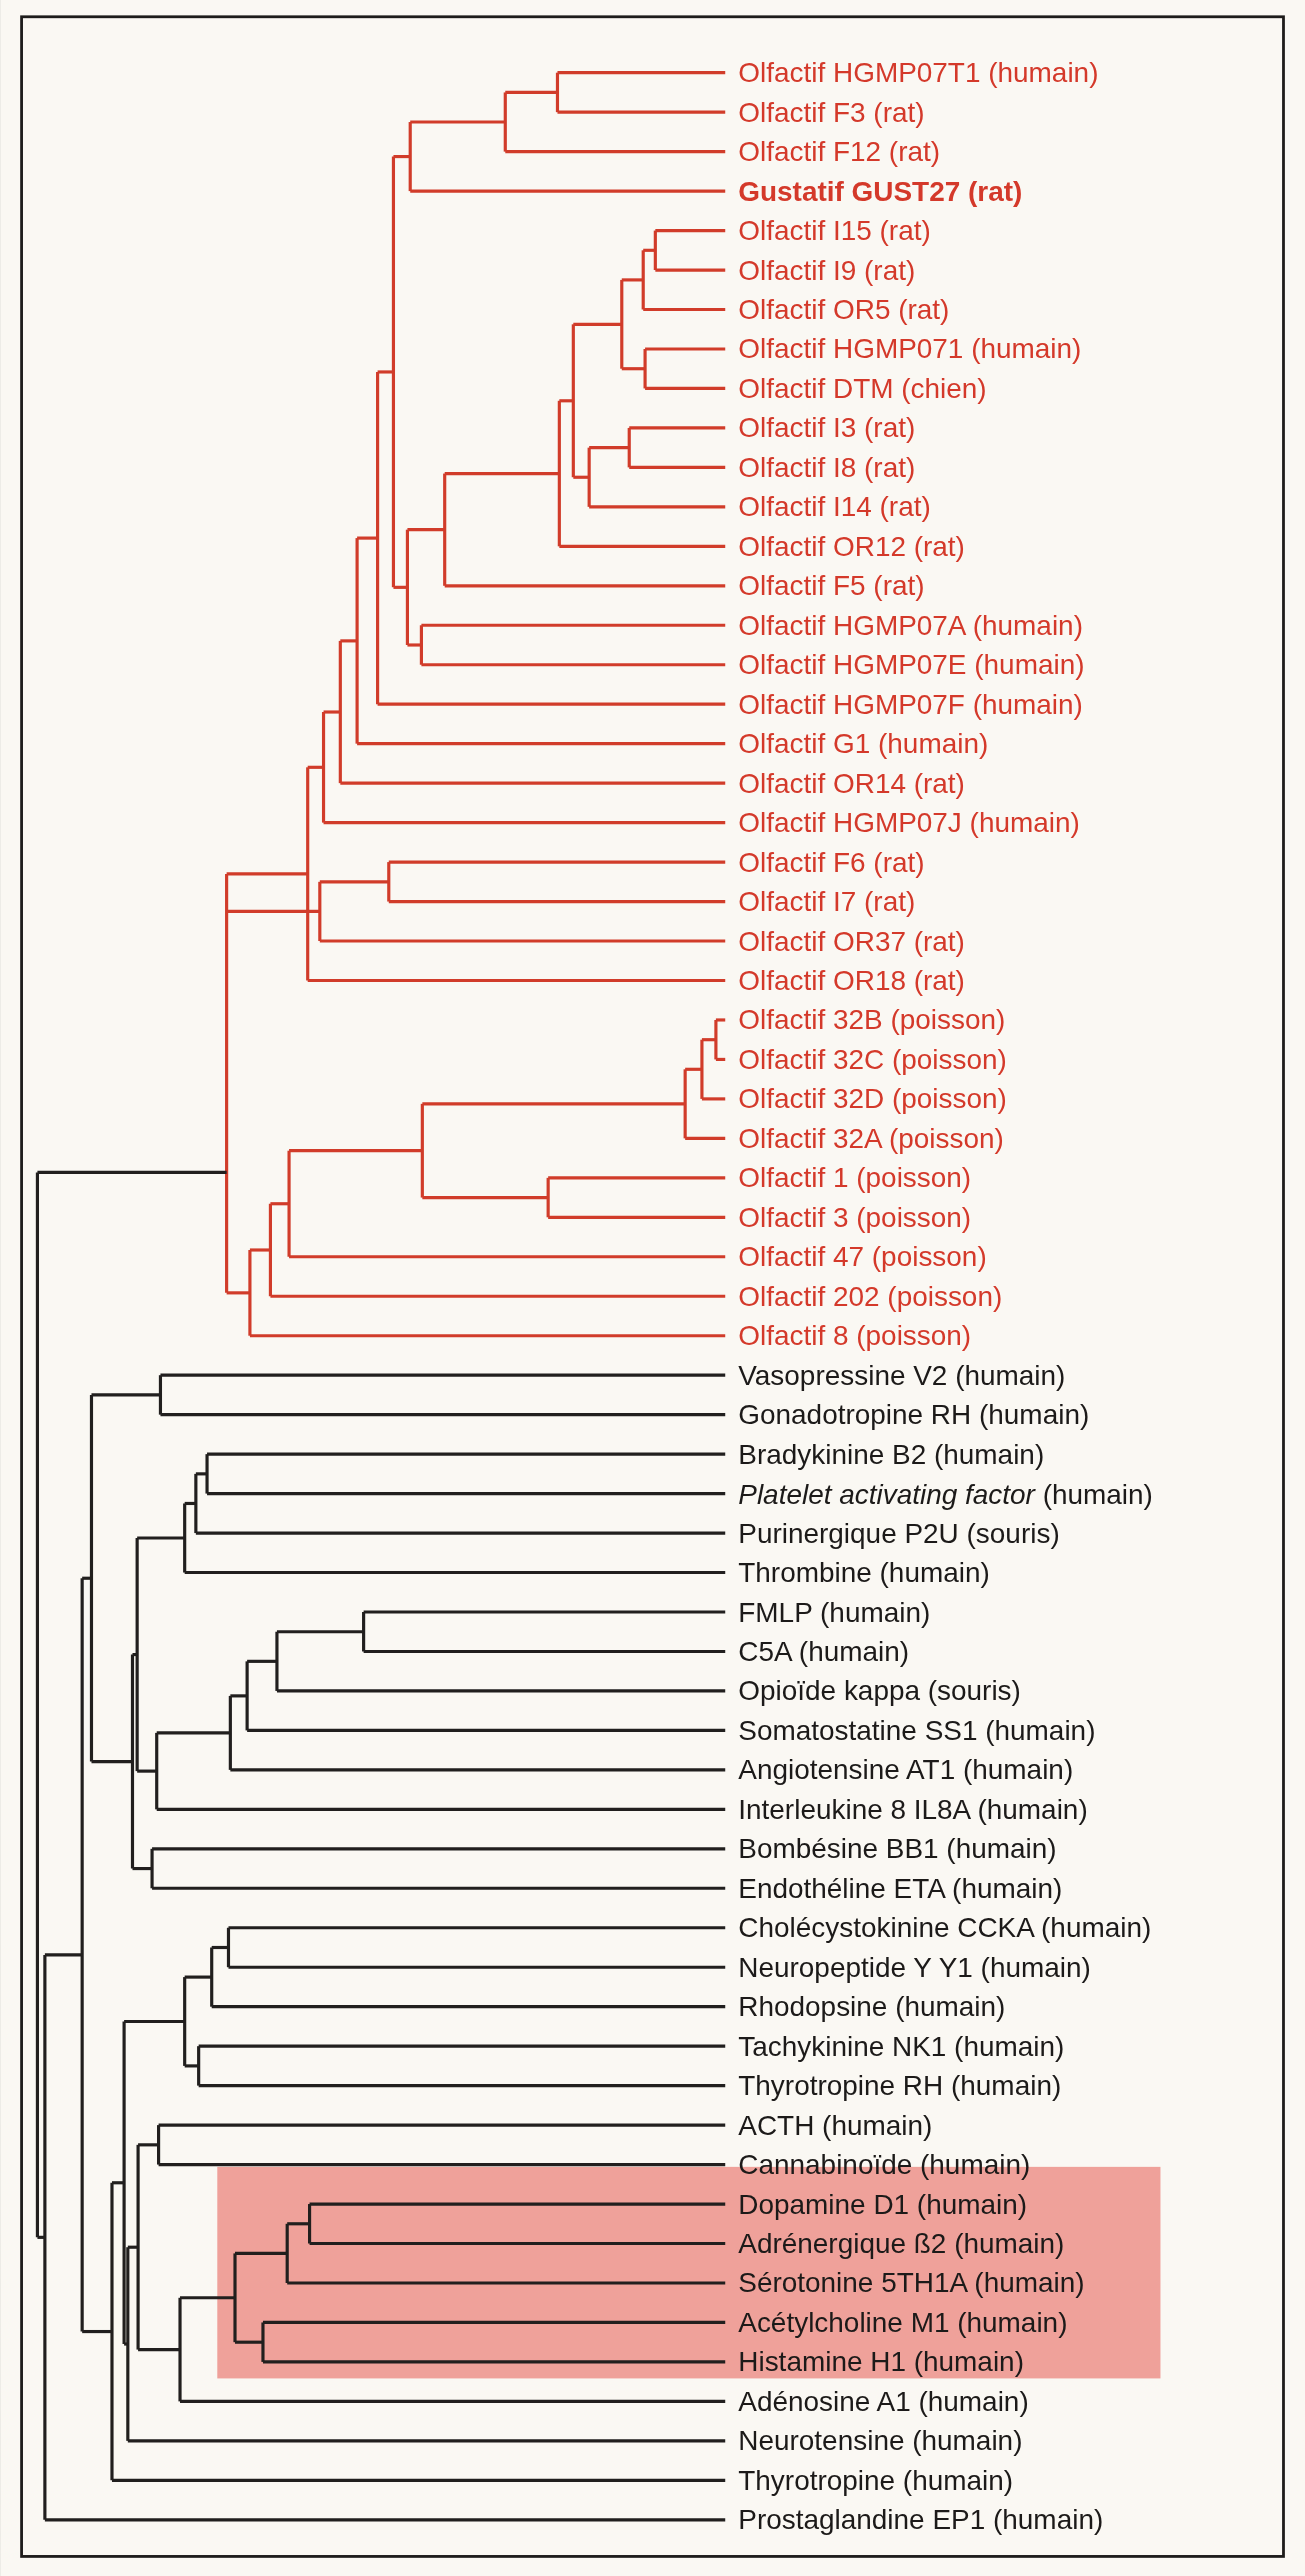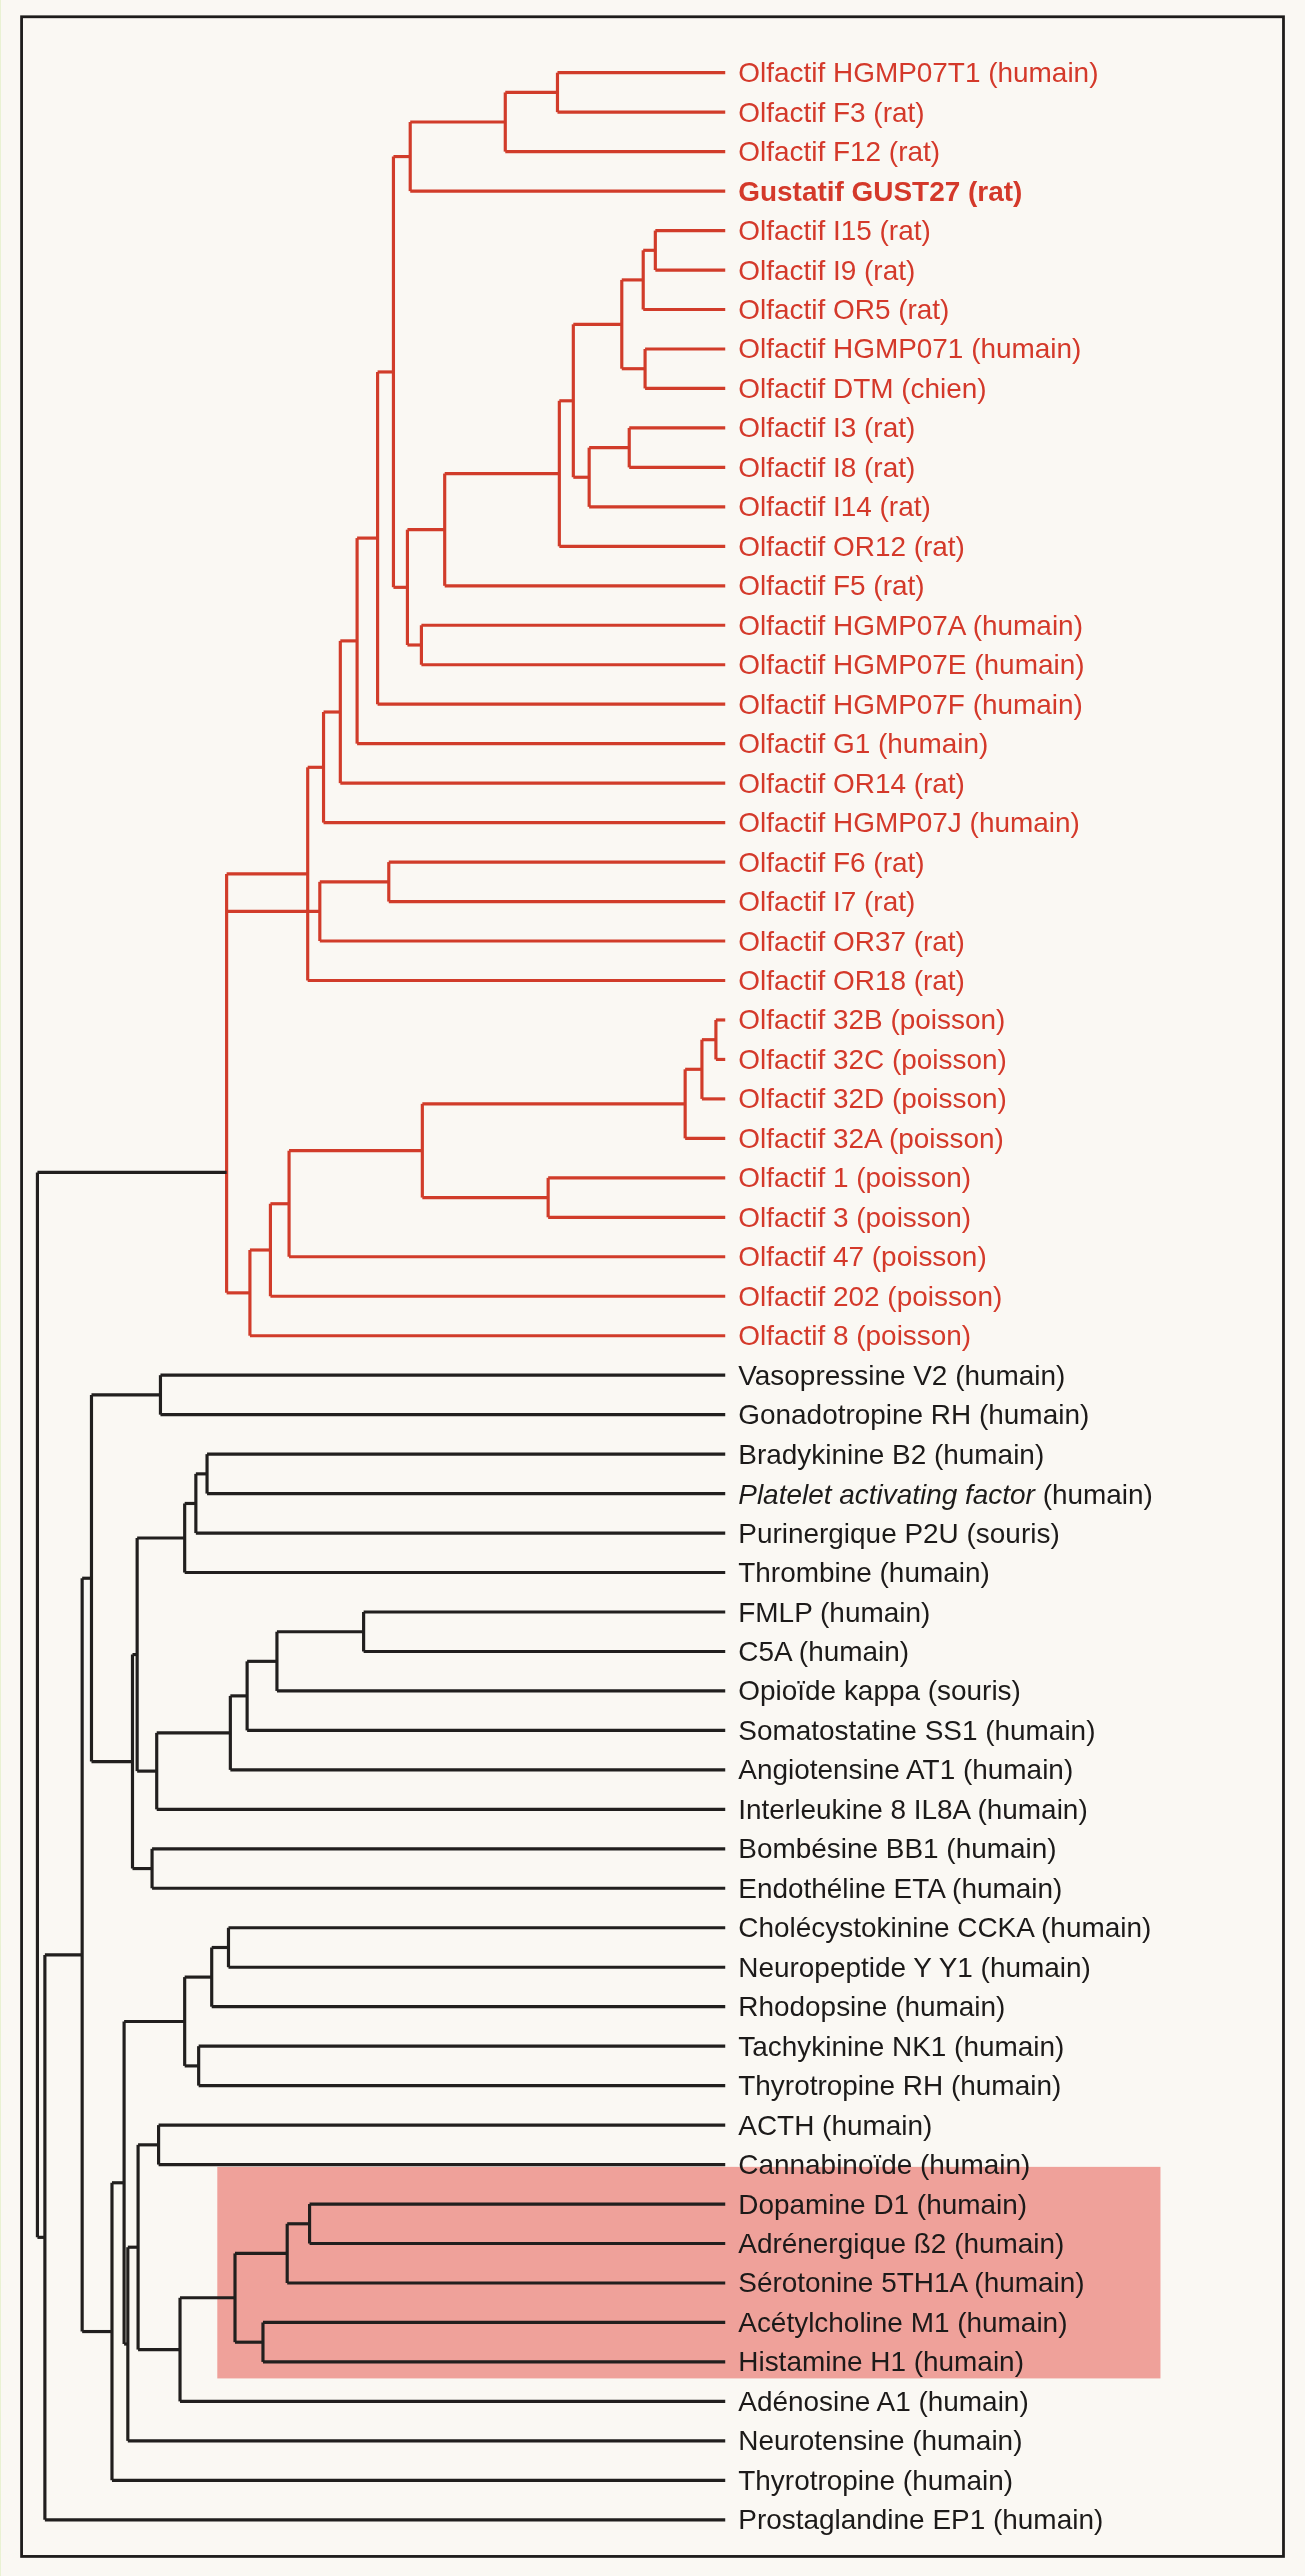--- a/index.html
+++ b/index.html
@@ -1,16 +1,16 @@
 <!DOCTYPE html>
 <html style="font-size:15px"><head>
 <meta charset="utf-8">
 <style>
   html,body{margin:0;padding:0;background:#f6f4ee;}
-  .page{position:relative;width:1174px;height:2576px;background:#84cc16;font-family:"Liberation Sans",sans-serif;}
+  .page{position:relative;width:1174px;height:2576px;background:#a3a3a3;font-family:"Liberation Sans",sans-serif;}
   svg{display:block;}
   text{font-family:"Liberation Sans","DejaVu Sans",sans-serif;}
 </style>
 </head>
 <body>
 
 <div class="page">
   <svg id="tree-svg" width="1306" height="2576" viewBox="0 0 1401 2764">
     <rect id="paper-bg" x="0" y="0" width="1401" height="2764" fill="#faf8f3"></rect>
     <rect id="figure-border" fill="none" x="23" y="18" width="1354" height="2725" stroke="#1e1c1b" stroke-width="3"></rect>

